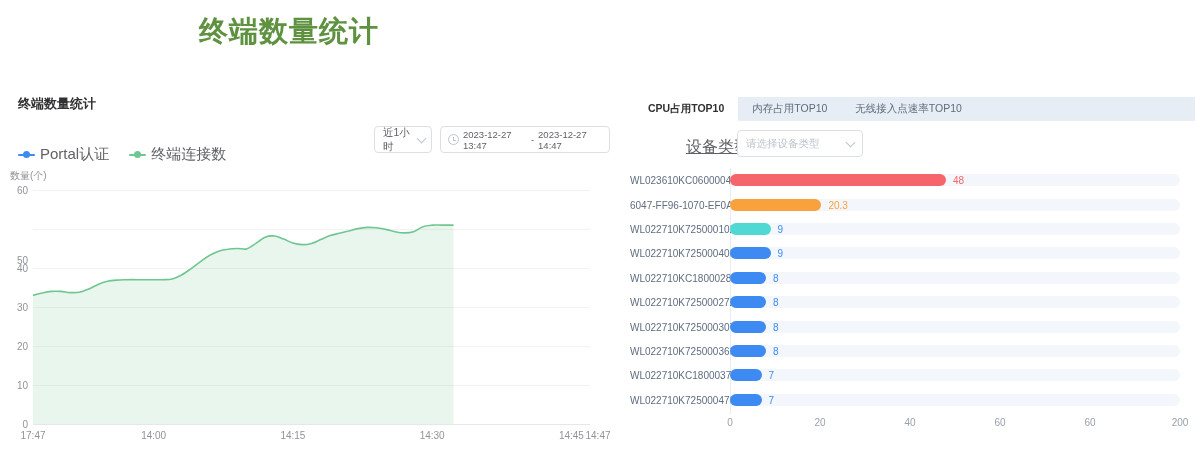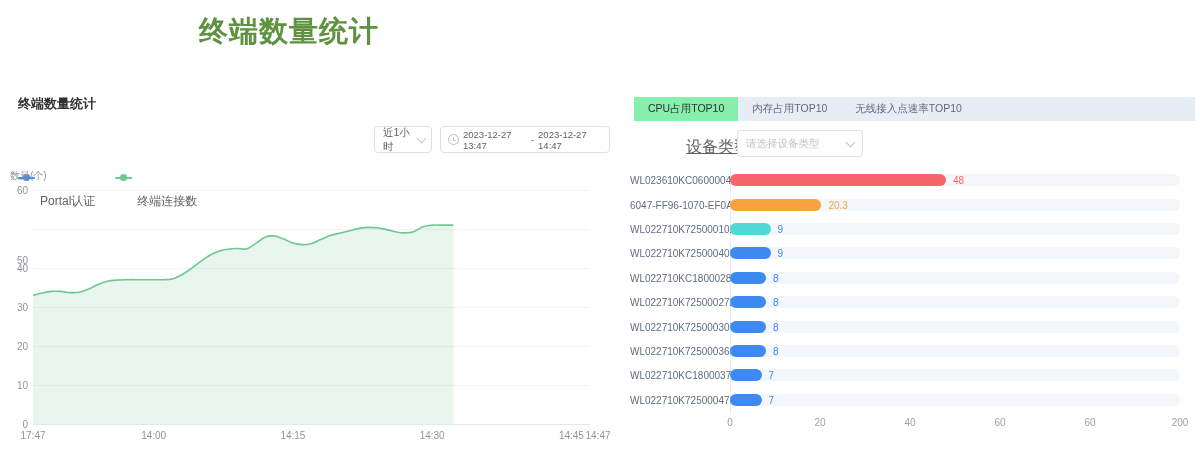--- a/index.html
+++ b/index.html
@@ -22,35 +22,35 @@
   .date-range { left:440px; width:170px; padding:0 7px; font-size:9.5px; gap:4px; justify-content:space-between; cursor:pointer; }
   .clock-icon { width:11px; height:11px; border:1.2px solid #c0c4cc; border-radius:50%; position:relative; flex:0 0 auto; }
   .clock-icon:before { content:""; position:absolute; left:4px; top:2px; width:1.2px; height:3.5px; background:#c0c4cc; }
   .clock-icon:after  { content:""; position:absolute; left:4px; top:5px; width:3px; height:1.2px; background:#c0c4cc; }
 
   .legend { position:absolute; left:18px; top:145px; display:flex; gap:20px; align-items:center; }
   .legend-item { display:flex; align-items:center; gap:5px; cursor:pointer; }
   .legend-marker { position:relative; width:17px; height:9px; }
   .legend-marker .line { position:absolute; left:0; top:3.5px; width:17px; height:2px; border-radius:1px; }
   .legend-marker .dot  { position:absolute; left:5px; top:1px; width:7px; height:7px; border-radius:50%; }
-  .legend-label { font-size:12px; color:#606266;margin-top:48px; }
+  .legend-label { font-size:15px; color:#606266; }
 
   .y-axis-name { position:absolute; left:10px; top:169px; font-size:10px; color:#909399; }
   .gridline { position:absolute; height:1px; background:#f2f2f2; left:33px; width:557px; }
   .gridline.zero { background:#e4e7ec; }
   .y-tick { position:absolute; left:0; width:28px; text-align:right; font-size:10px; color:#909399; }
   .x-tick { position:absolute; top:430px; font-size:10px; color:#909399; transform:translateX(-50%); white-space:nowrap; }
   #left-chart-svg { position:absolute; left:33px; top:186px; }
 
   
   .right-panel { position:absolute; left:630px; top:0; width:570px; height:456px; }
   .tab-bar { position:absolute; left:4px; top:97px; width:561px; height:24px; background:#e7edf4;
              display:flex; align-items:stretch; }
   .tab { display:flex; align-items:center; padding:0 14px; font-size:10.5px; color:#5f6b7c; cursor:pointer; white-space:nowrap; }
-  .tab.active { background:#86efac; color:#303133; font-weight:normal; }
+  .tab.active { background:#ffffff; color:#303133; font-weight:bold; }
 
   .filter-label { position:absolute; left:56px; top:137px; font-size:16px; color:#606266;text-decoration:underline; }
   .filter-select { position:absolute; left:107px; top:130px; width:126px; height:27px; border:1px solid #dcdfe6;
                    border-radius:4px; background:#fff; display:flex; align-items:center; justify-content:space-between;
                    padding:0 8px; cursor:pointer; }
   .filter-placeholder { font-size:10.5px; color:#bfc4cc; }
 
   .bar-rows { position:absolute; left:0; top:168px; width:570px; height:244px; display:flex; flex-direction:column; }
   .bar-row { position:relative; flex:1; }
   .bar-label { position:absolute; left:0; width:95px; top:50%; transform:translateY(-50%);

